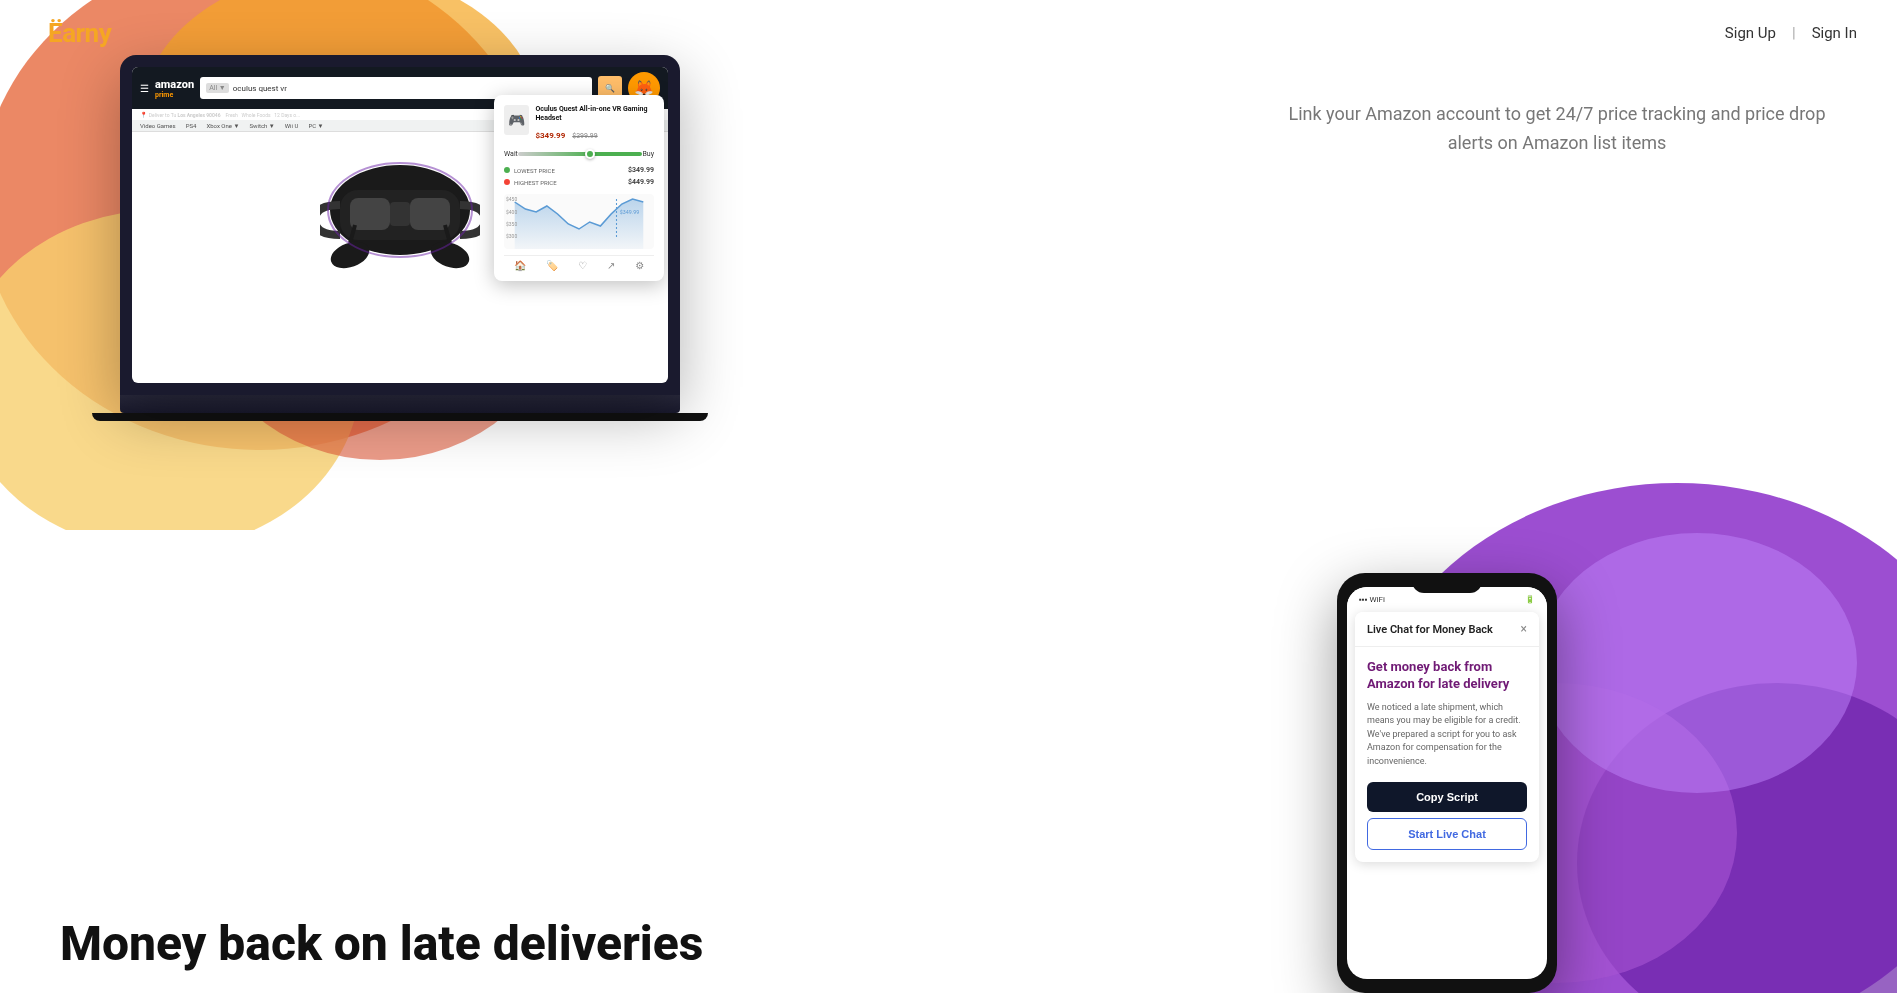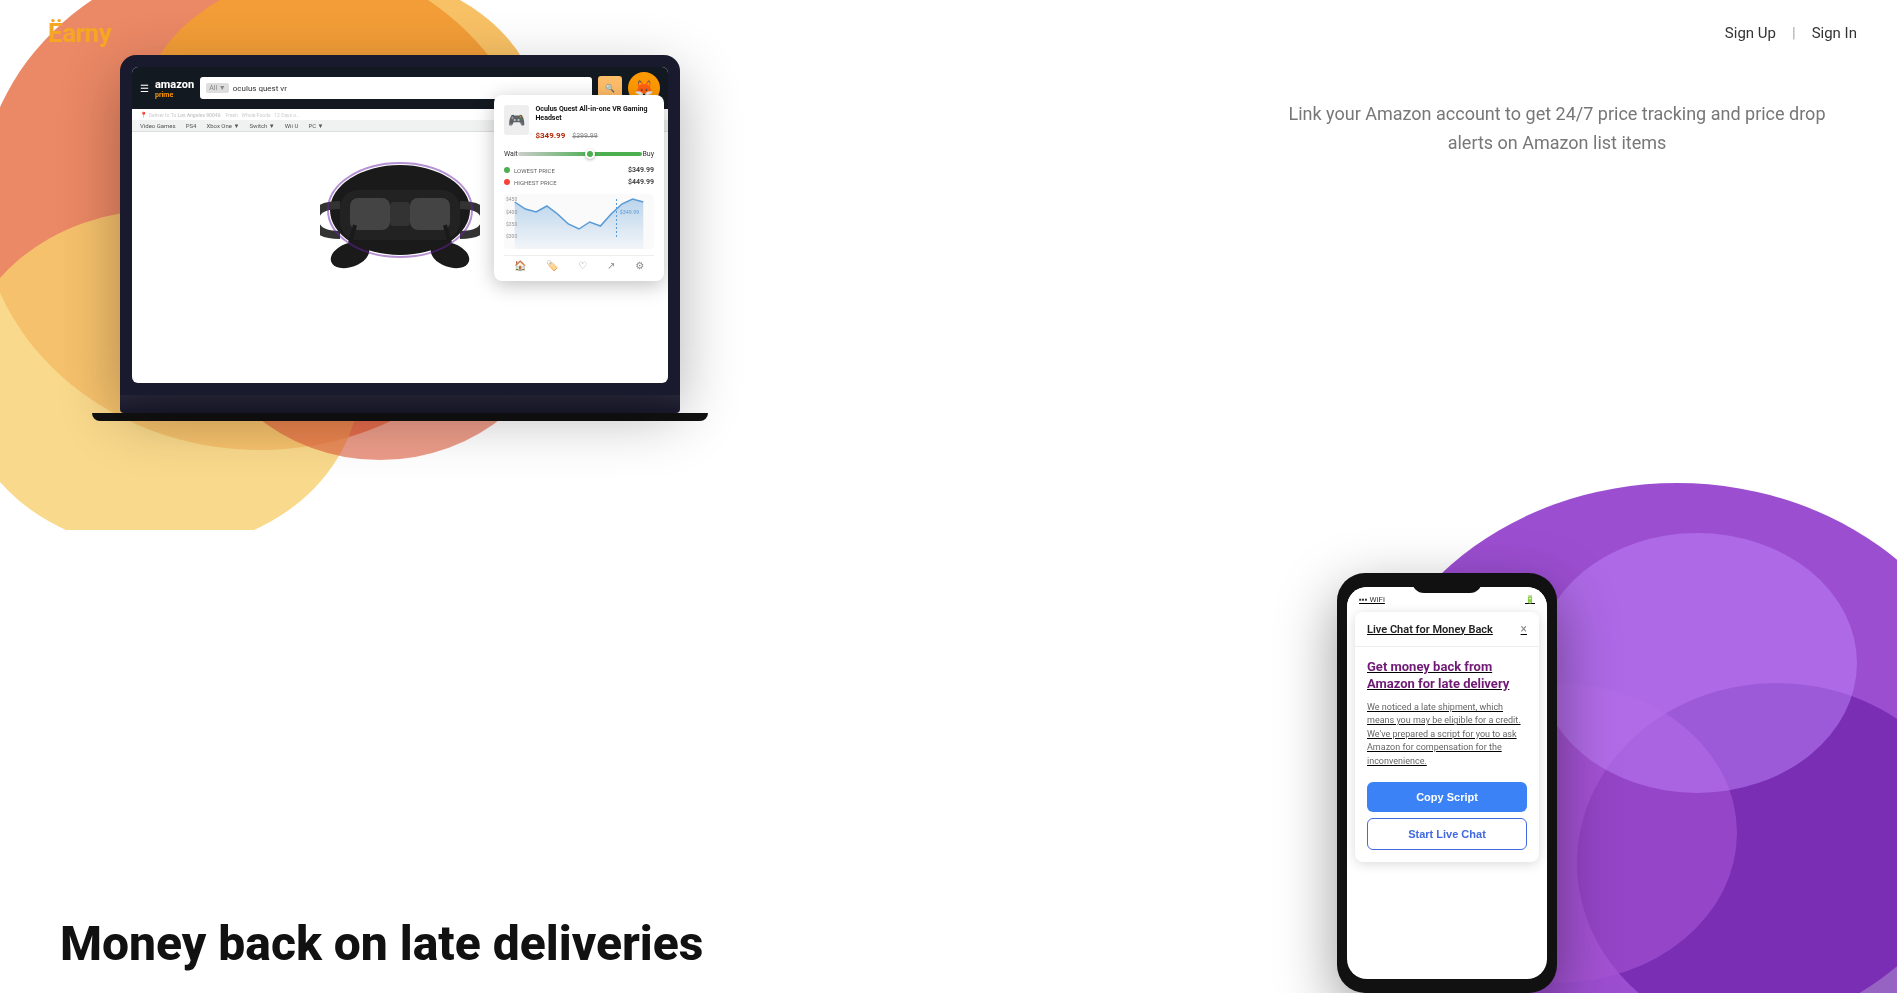--- a/index.html
+++ b/index.html
@@ -334,21 +334,20 @@
       left: 50%;
       transform: translateX(-50%);
       z-index: 10;
     }
     .phone-screen {
       background: #fff;
       width: 100%;
       height: 100%;
       border-radius: 20px;
       overflow: hidden;
-      text-decoration: underline;
     }
     .phone-status-bar {
       background: #fff;
       padding: 8px 12px 4px;
       display: flex;
       justify-content: space-between;
       align-items: center;
     }
     .phone-signal { font-size: 8px; color: #333; }
     .phone-battery { font-size: 8px; color: #333; }
@@ -388,21 +387,21 @@
       line-height: 1.3;
     }
     .chat-modal-body p {
       font-size: 9px;
       color: #666;
       line-height: 1.5;
       margin-bottom: 14px;
     }
     .chat-btn-copy {
       width: 100%;
-      background: #3b82f6;
+      background: #0f172a;
       color: #fff;
       border: none;
       border-radius: 6px;
       padding: 9px;
       font-size: 11px;
       font-weight: 600;
       text-align: center;
       margin-bottom: 6px;
       cursor: pointer;
     }

